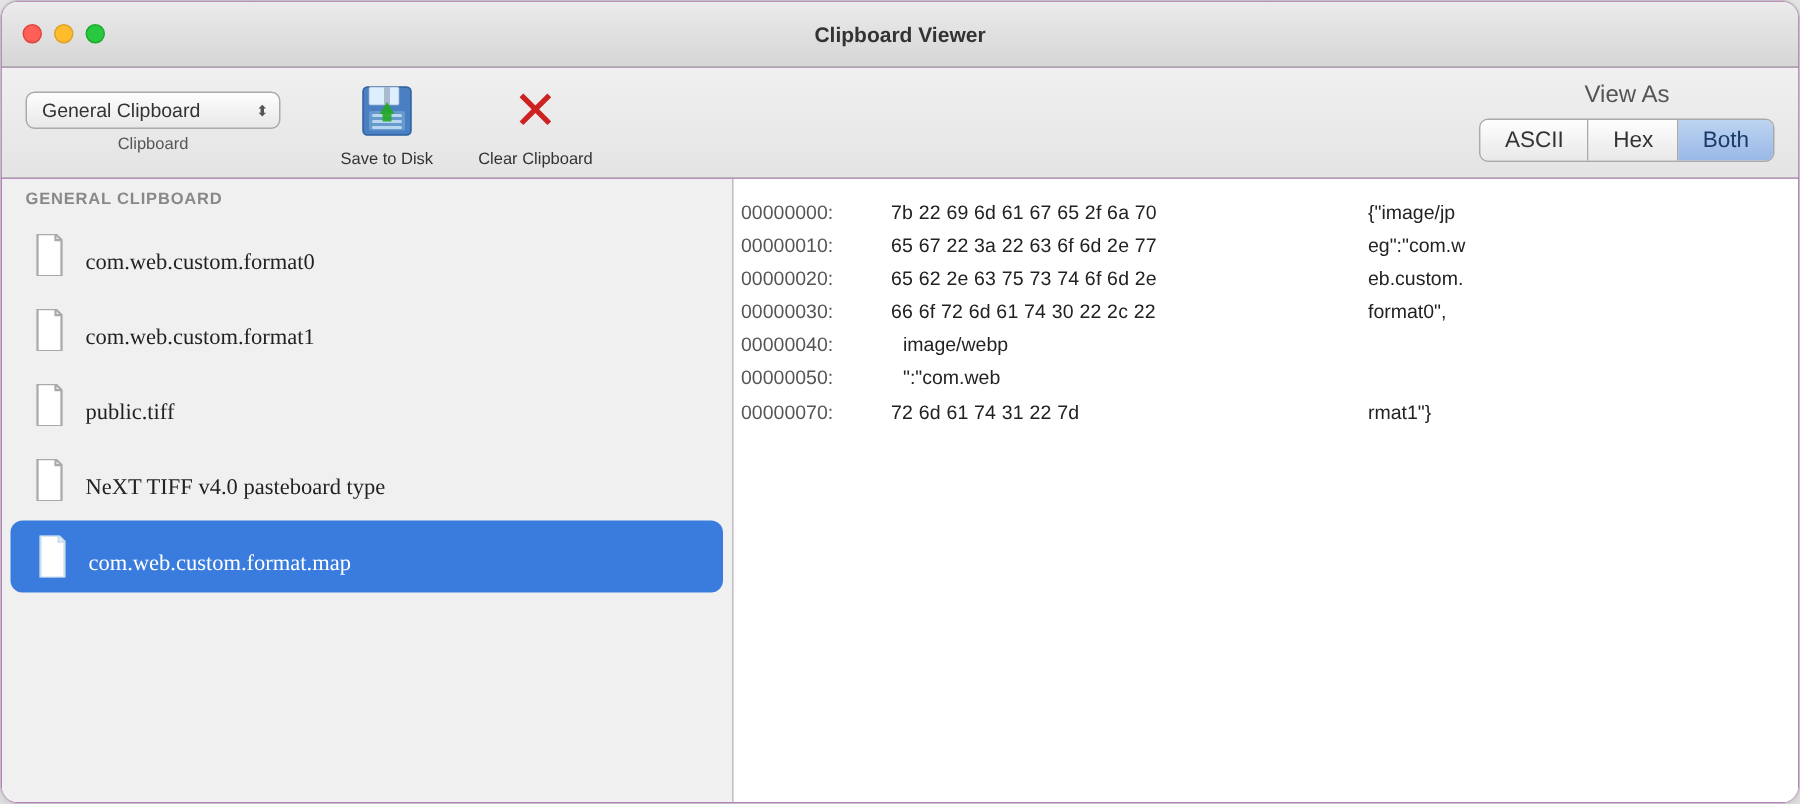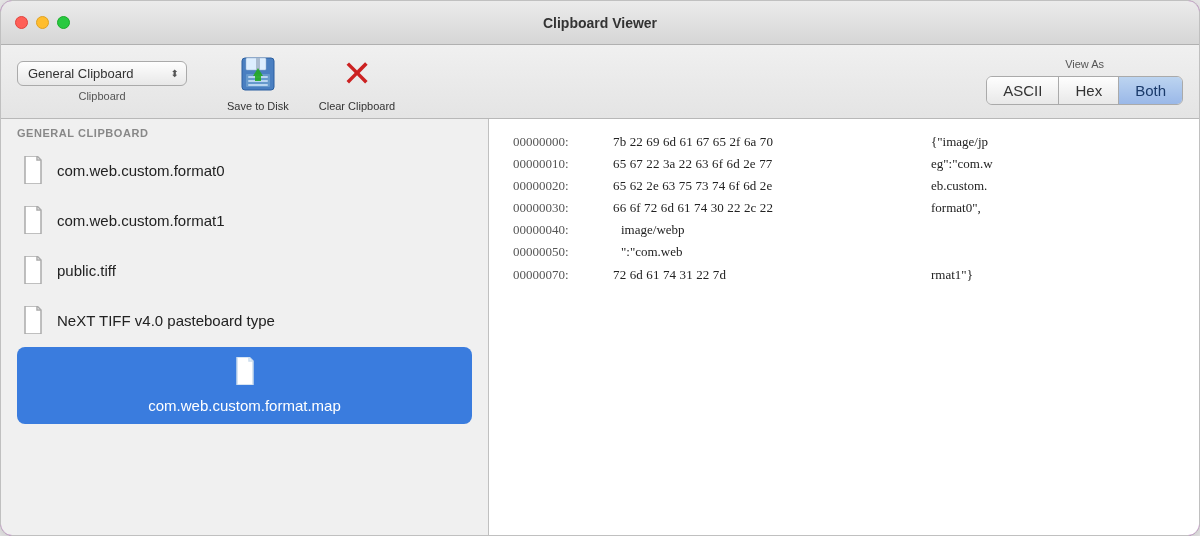--- a/index.html
+++ b/index.html
@@ -142,21 +142,21 @@
 
     .toolbar-right {
       margin-left: auto;
       display: flex;
       flex-direction: column;
       align-items: flex-end;
       gap: 6px;
     }
 
     .view-as-label {
-      font-size: 11px;
+      font-size: 16px;
       color: #555;
       align-self: center;
     }
 
     .view-as-buttons {
       display: flex;
       border: 1px solid #aaa;
       border-radius: 6px;
       overflow: hidden;
     }
@@ -199,33 +199,33 @@
       padding: 8px 16px 6px;
       font-size: 11px;
       font-weight: 700;
       color: #888;
       letter-spacing: 0.05em;
       text-transform: uppercase;
     }
 
     .sidebar-item {
       display: flex;
-      align-items: center;
+      align-items: flex-end;
       padding: 10px 16px;
       cursor: pointer;
       gap: 12px;
       border-radius: 6px;
       margin: 1px 4px;
+      font-family: Liberation Serif, serif;
     }
 
     .sidebar-item.active {
       background: #3a7cde;
       border-radius: 8px;
-      margin: 2px 16px;
-      flex-direction: column;
+      margin: 2px 6px;
     }
 
     .sidebar-item.active .item-name {
       color: #fff;
       font-weight: 500;
     }
 
     .file-icon {
       width: 24px;
       height: 28px;
@@ -240,23 +240,23 @@
 
     .item-name {
       font-size: 15px;
       color: #222;
     }
 
     
     .hex-viewer {
       flex: 1;
       background: #fff;
-      padding: 12px 24px;
+      padding: 12px 5px;
       overflow-y: auto;
-      font-family: Liberation Serif, serif;
+      font-family: Liberation Sans, sans-serif;
       font-size: 13px;
     }
 
     .hex-row {
       display: flex;
       gap: 0;
       line-height: 1.7;
       white-space: nowrap;
     }
 

